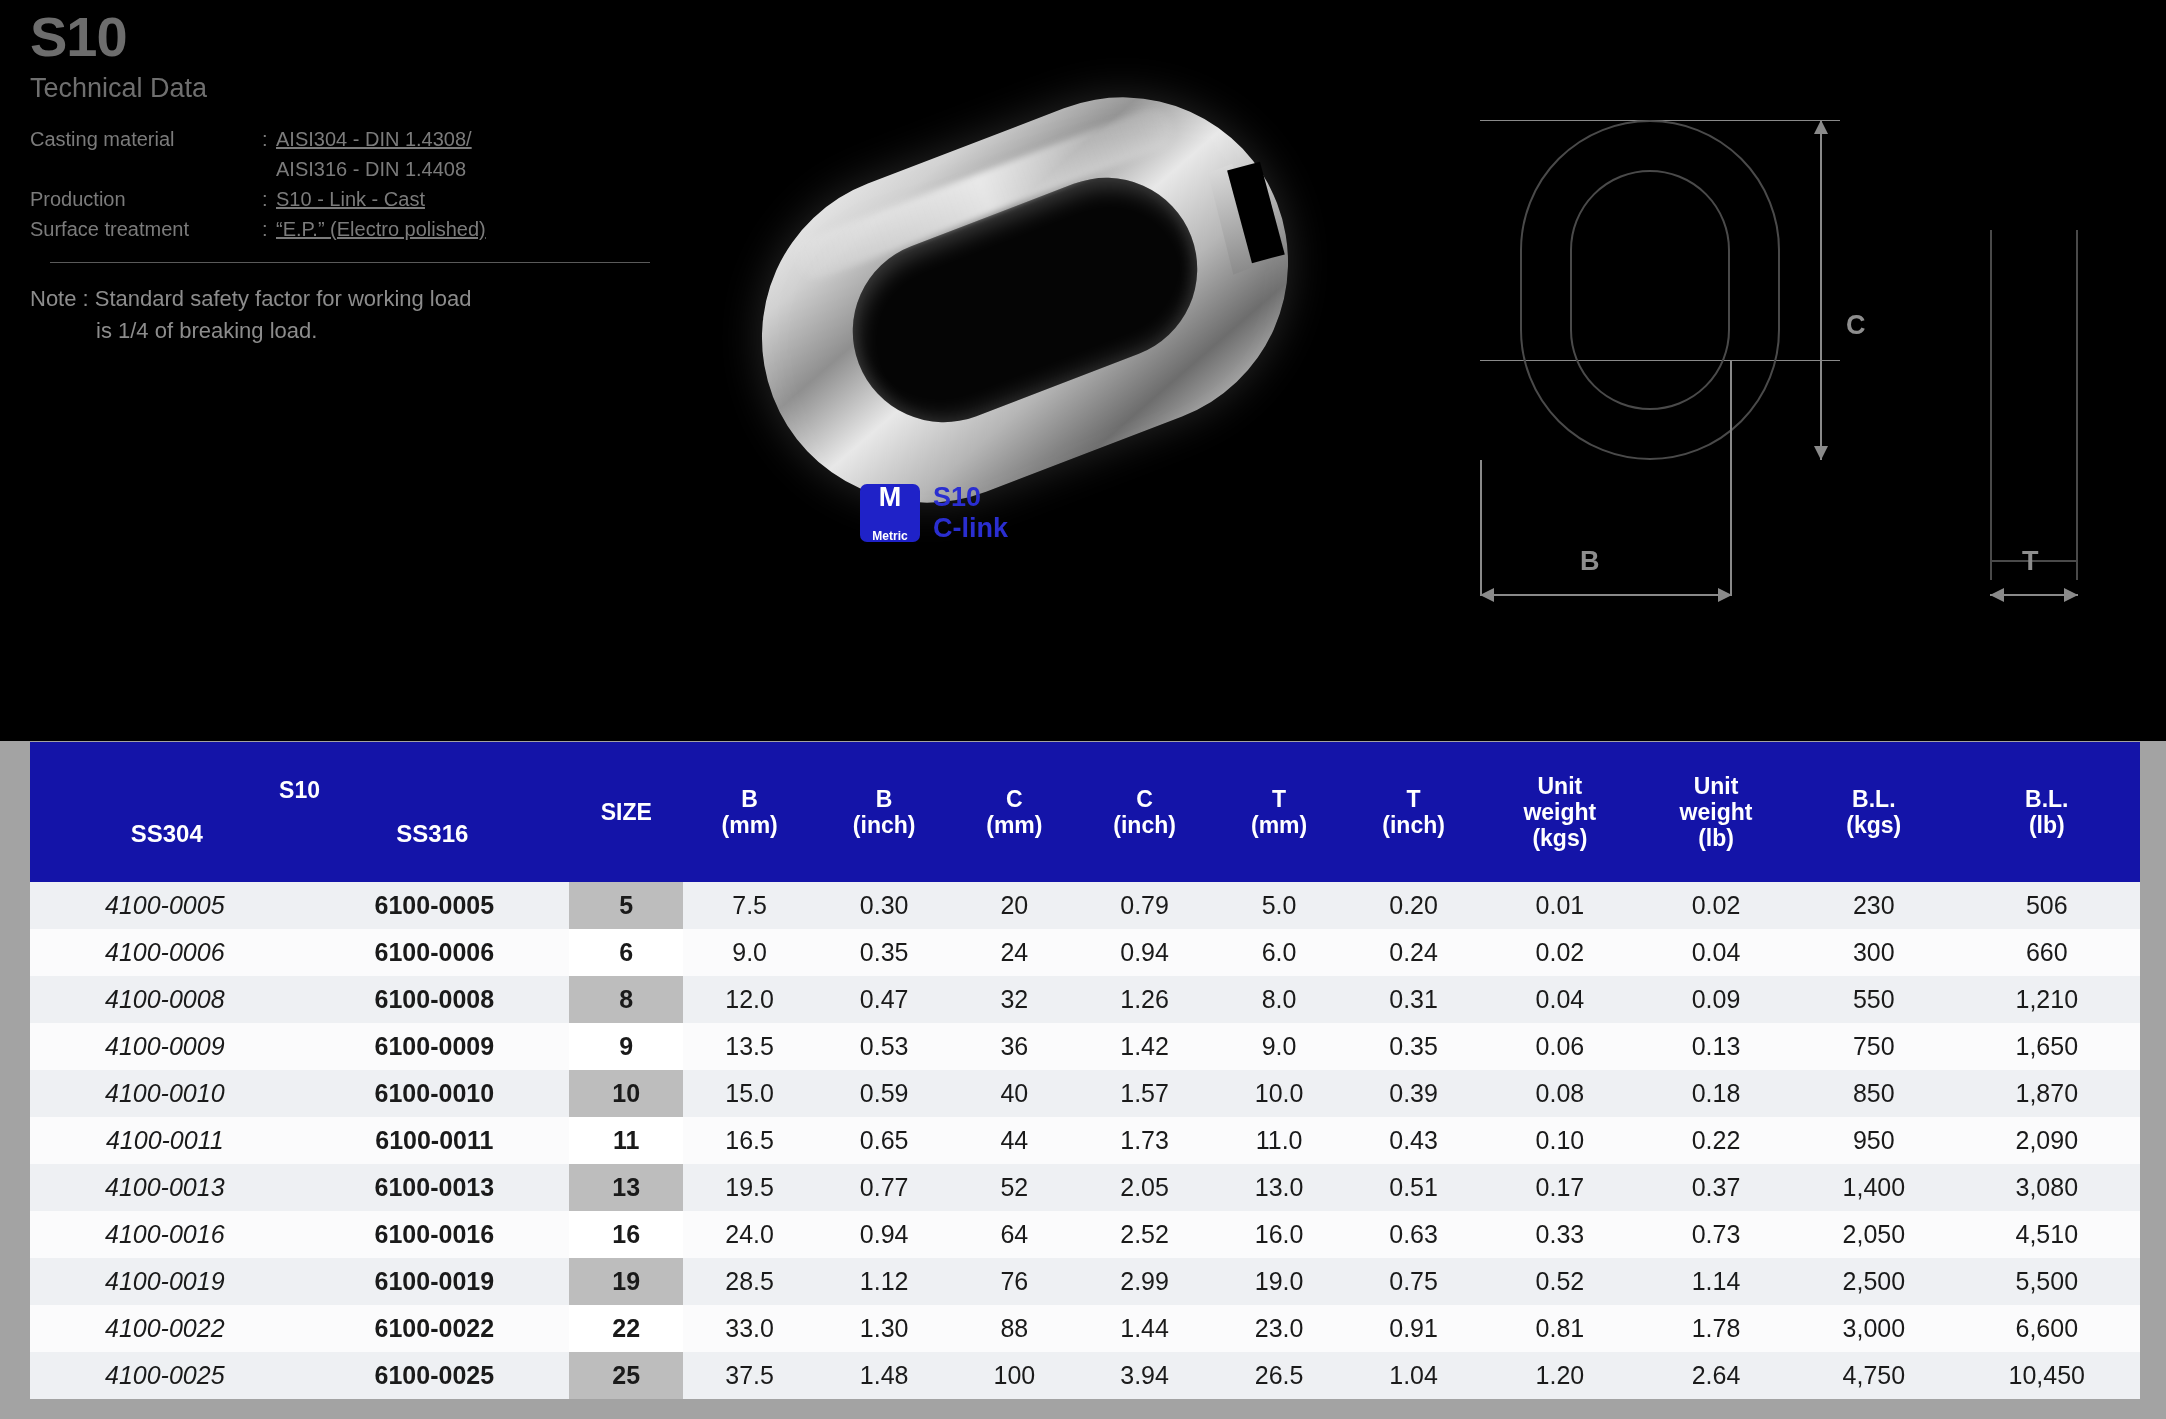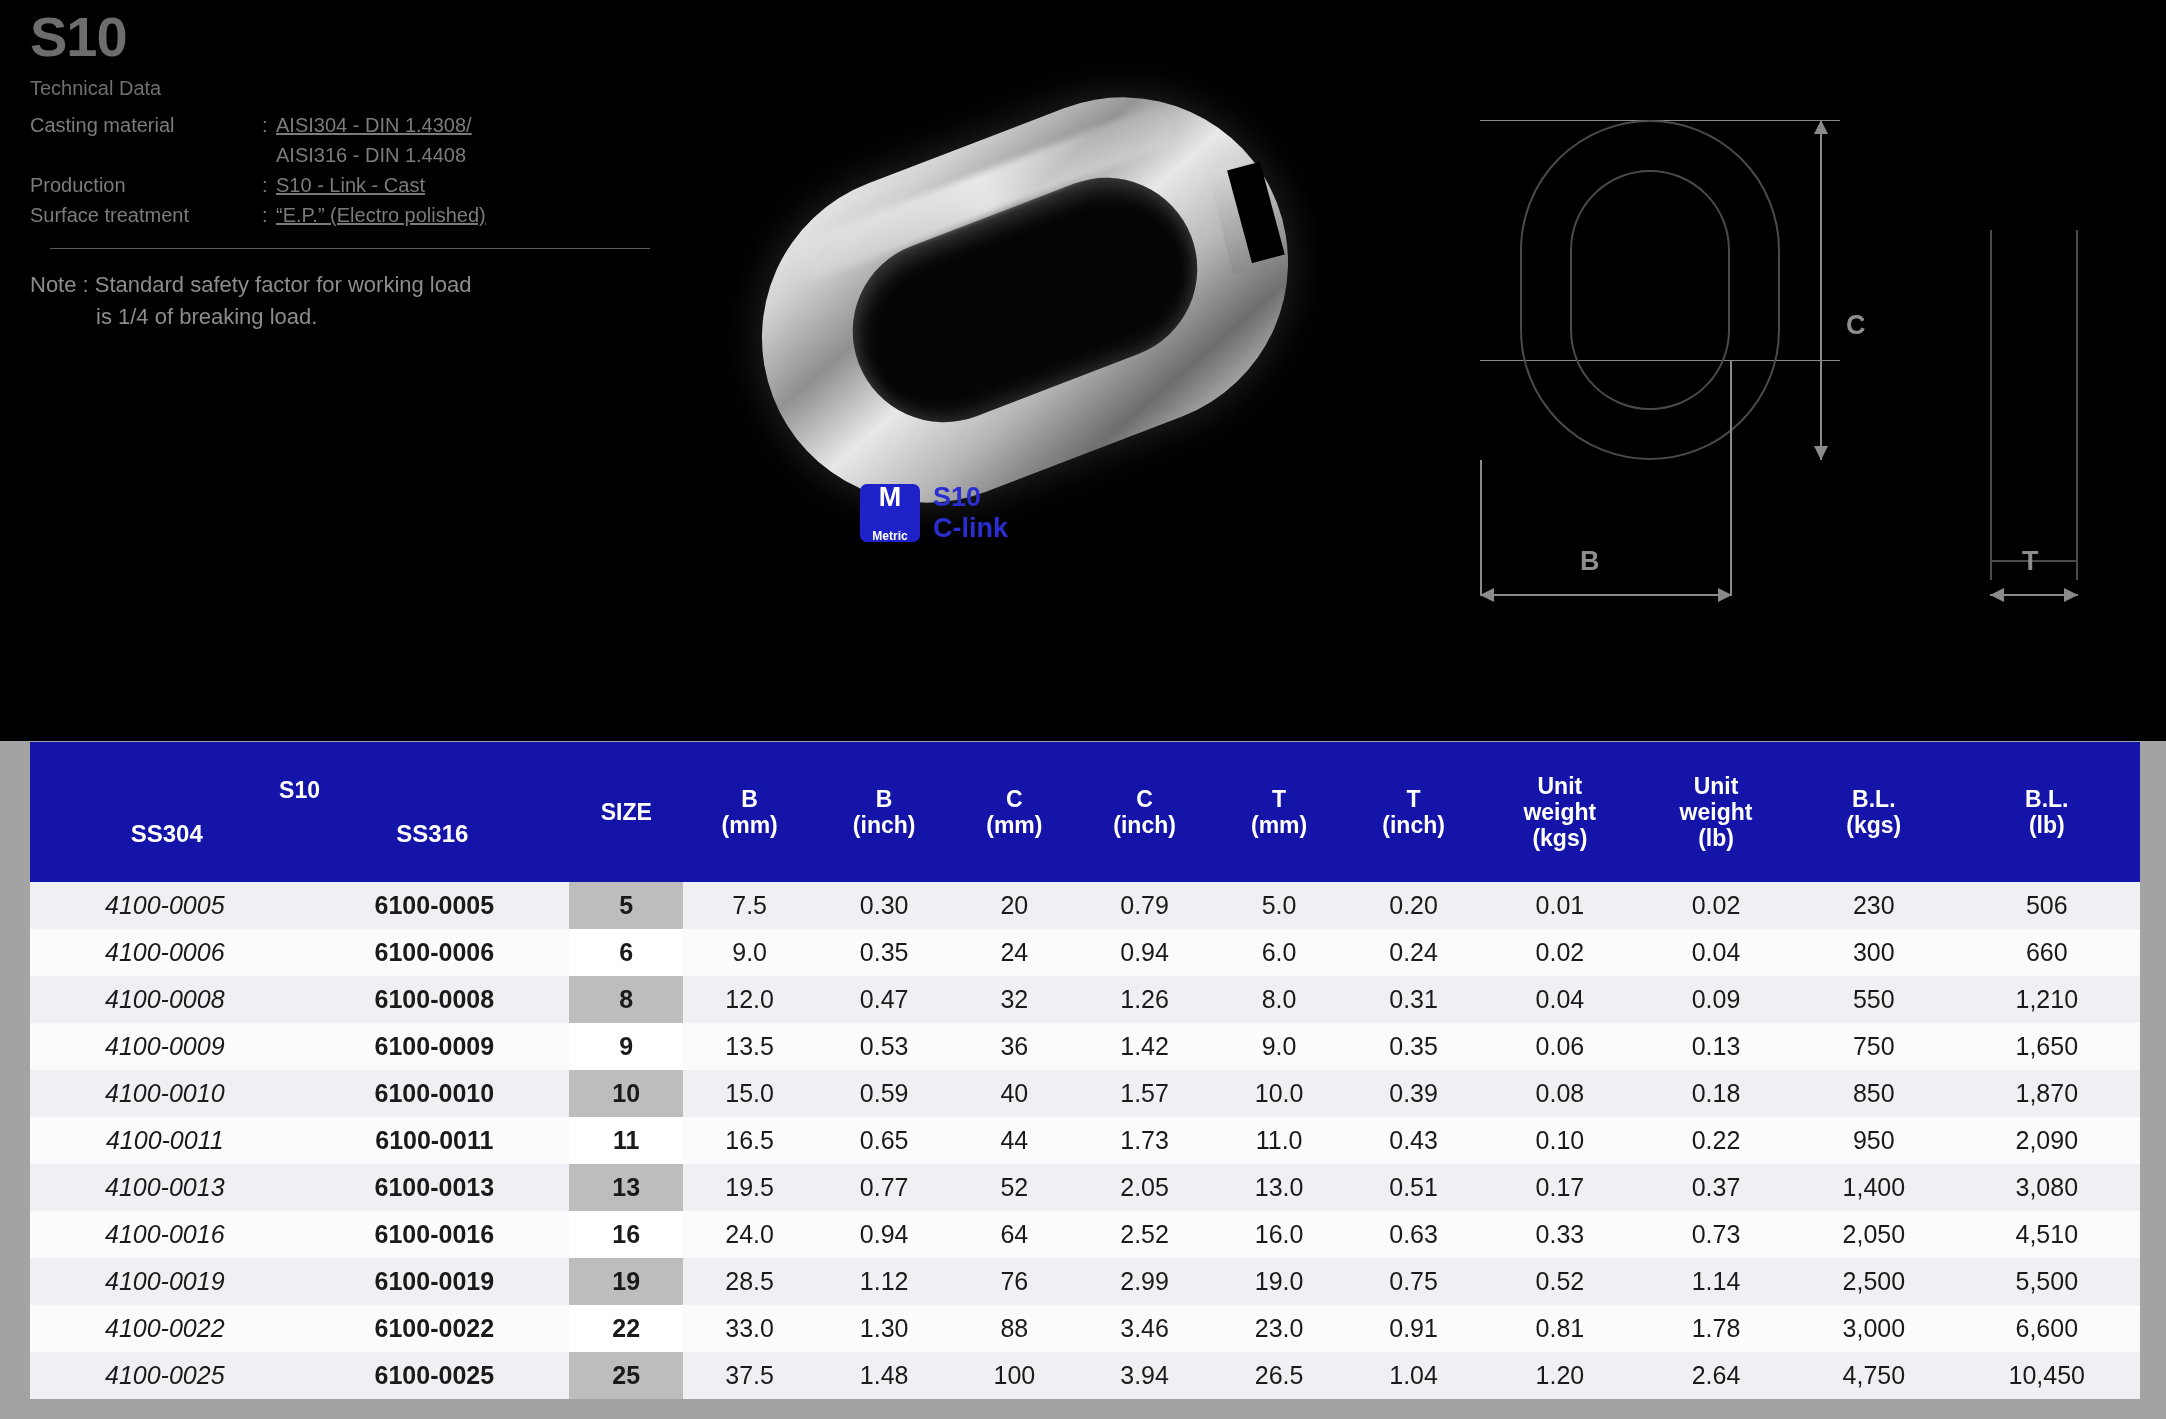--- a/index.html
+++ b/index.html
@@ -34,23 +34,23 @@
   }
   .spec-title {
     font-size: 56px;
     font-weight: bold;
     color: #6d6d6d;
     letter-spacing: -1px;
     line-height: 58px;
     margin: 0 0 6px 0;
   }
   .spec-sub {
-    font-size: 20px;
+    font-size: 27px;
     color: #6f6f6f;
-    margin: 0 0 6px 0;
+    margin: 0 0 20px 0;
     line-height: 32px;
   }
   .spec-row {
     display: flex;
     font-size: 20px;
     line-height: 30px;
     color: #7b7b7b;
   }
   .spec-label { width: 232px; flex: 0 0 232px; }
   .spec-colon { width: 14px; flex: 0 0 14px; }
@@ -517,21 +517,21 @@
             <td class="num-r">2,500</td>
             <td class="num-r">5,500</td>
           </tr>
           <tr class="even">
             <td class="c-304">4100-0022</td>
             <td class="c-316">6100-0022</td>
             <td class="c-size">22</td>
             <td class="num-c">33.0</td>
             <td class="num-c">1.30</td>
             <td class="num-c">88</td>
-            <td class="num-c">3.46</td>
+            <td class="num-c">1.44</td>
             <td class="num-c">23.0</td>
             <td class="num-c">0.91</td>
             <td class="num-c">0.81</td>
             <td class="num-c">1.78</td>
             <td class="num-r">3,000</td>
             <td class="num-r">6,600</td>
           </tr>
           <tr class="odd">
             <td class="c-304">4100-0025</td>
             <td class="c-316">6100-0025</td>

